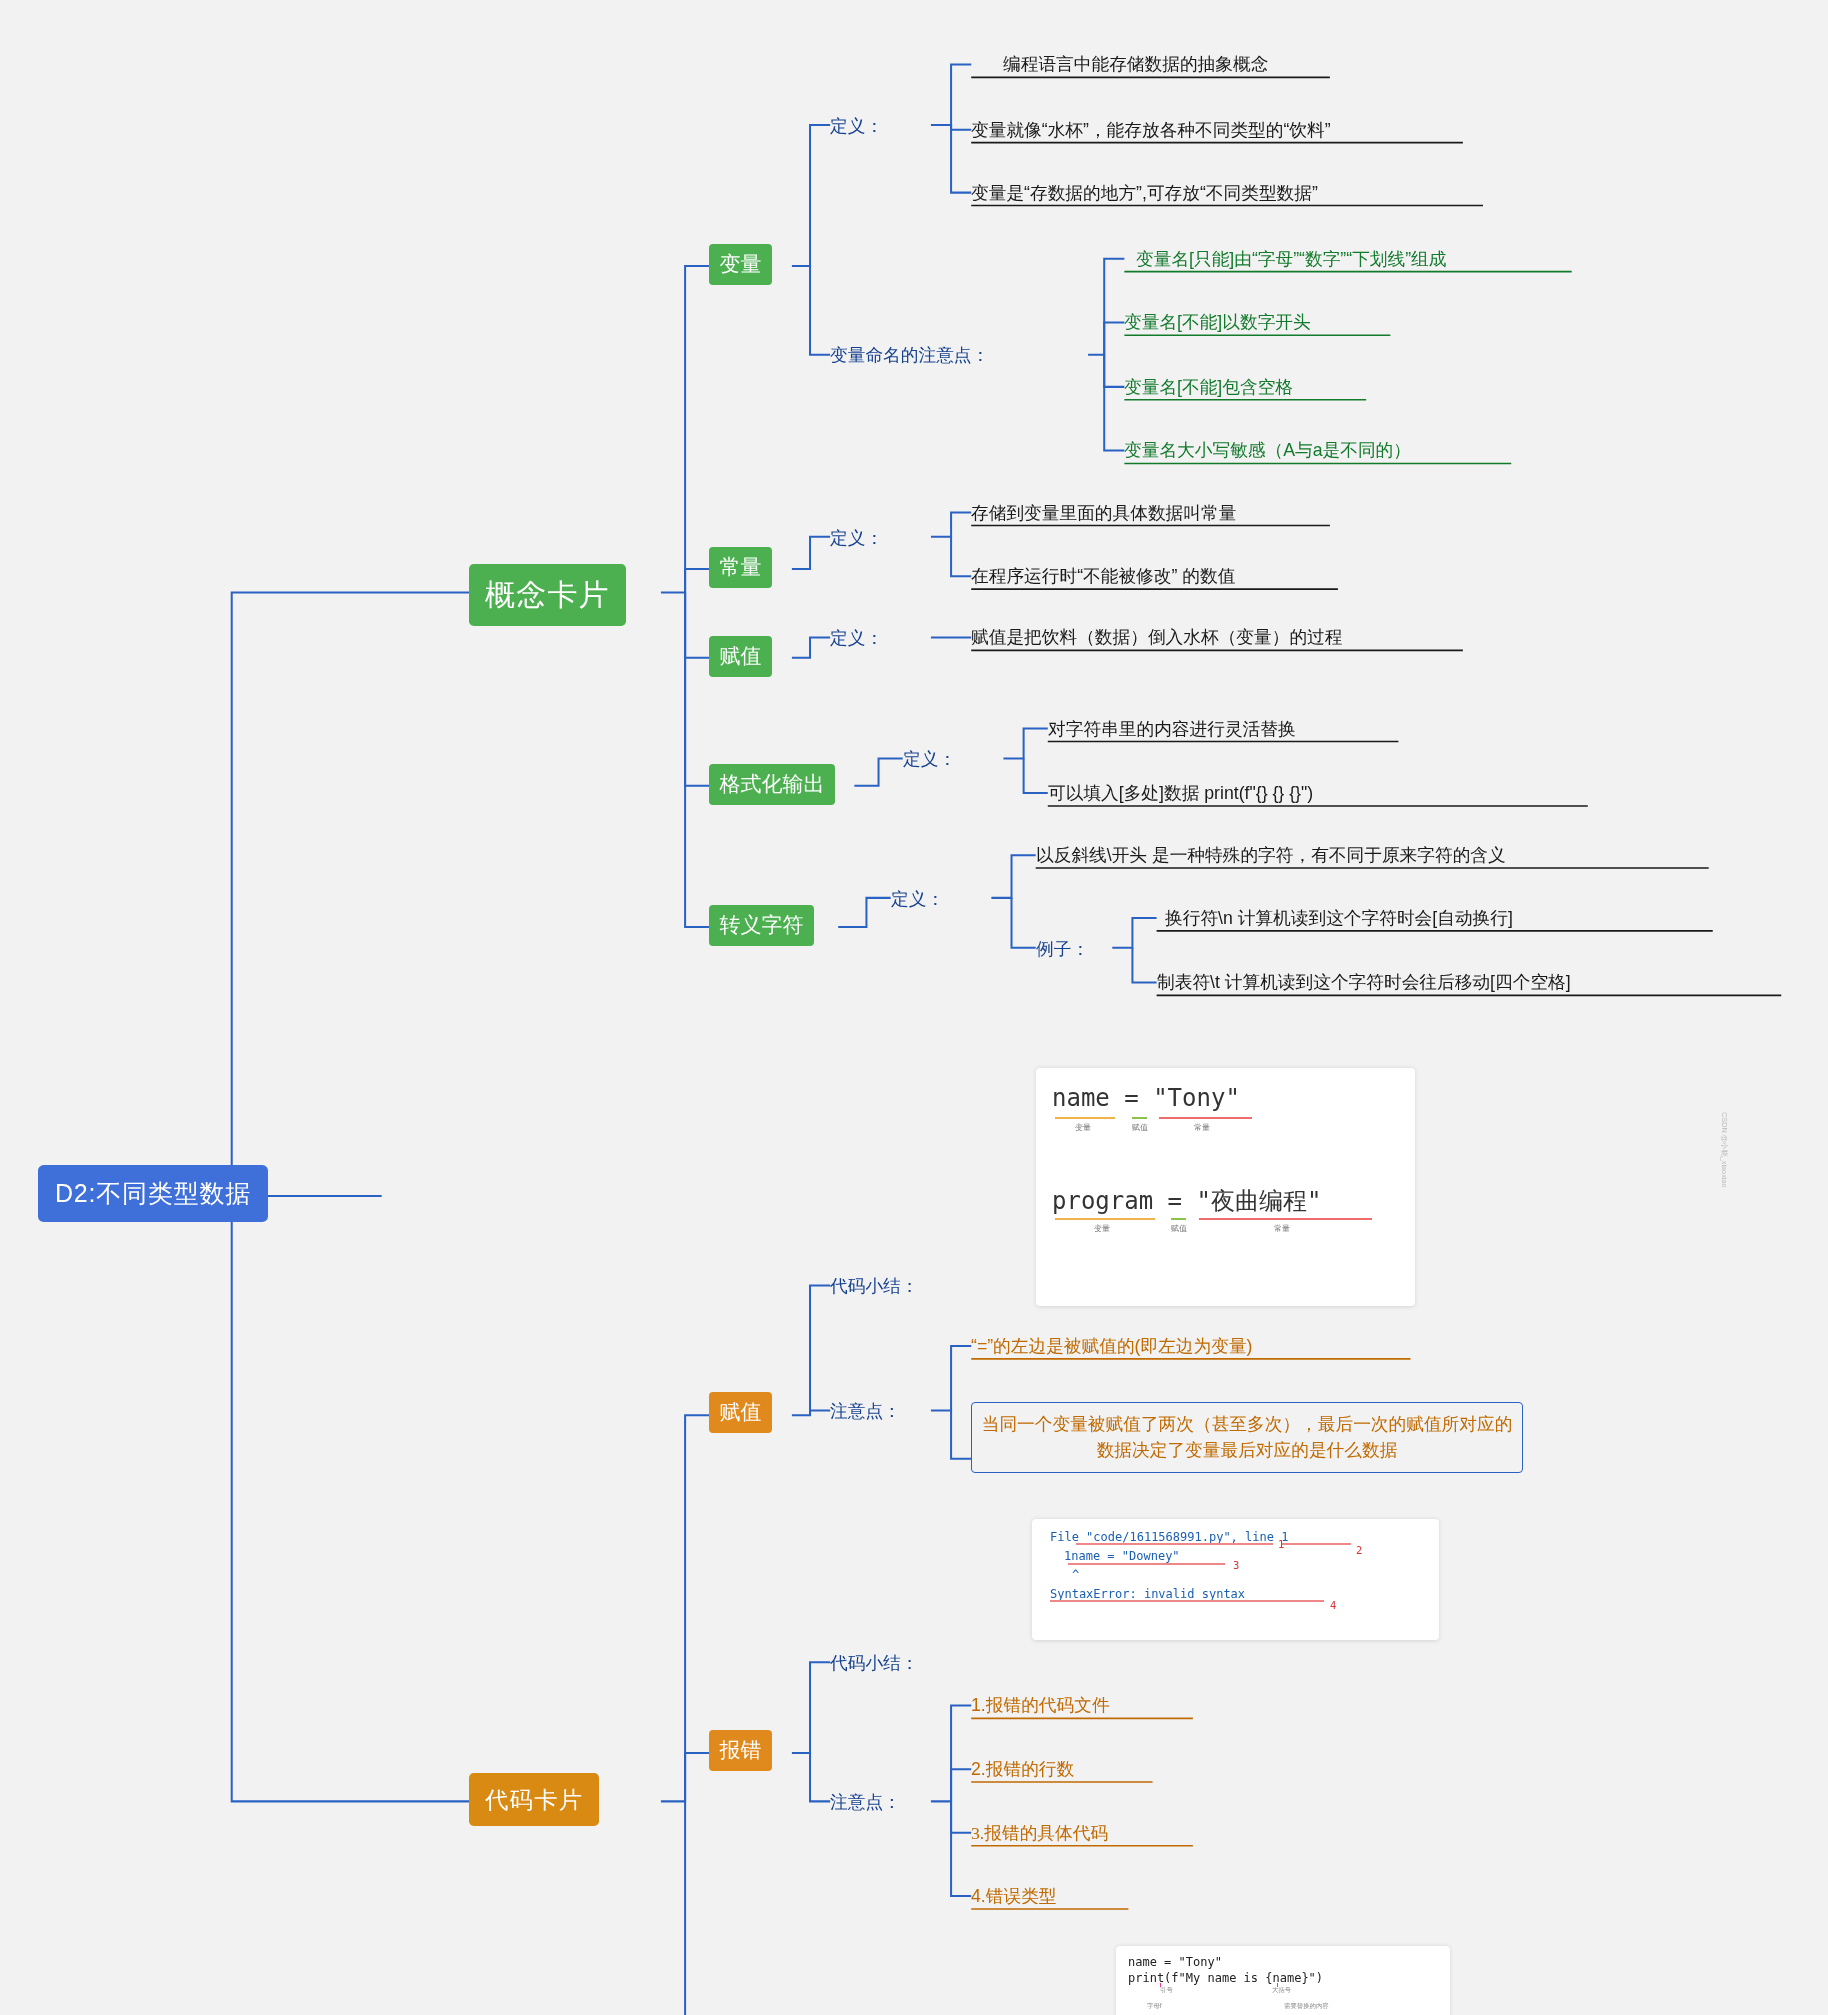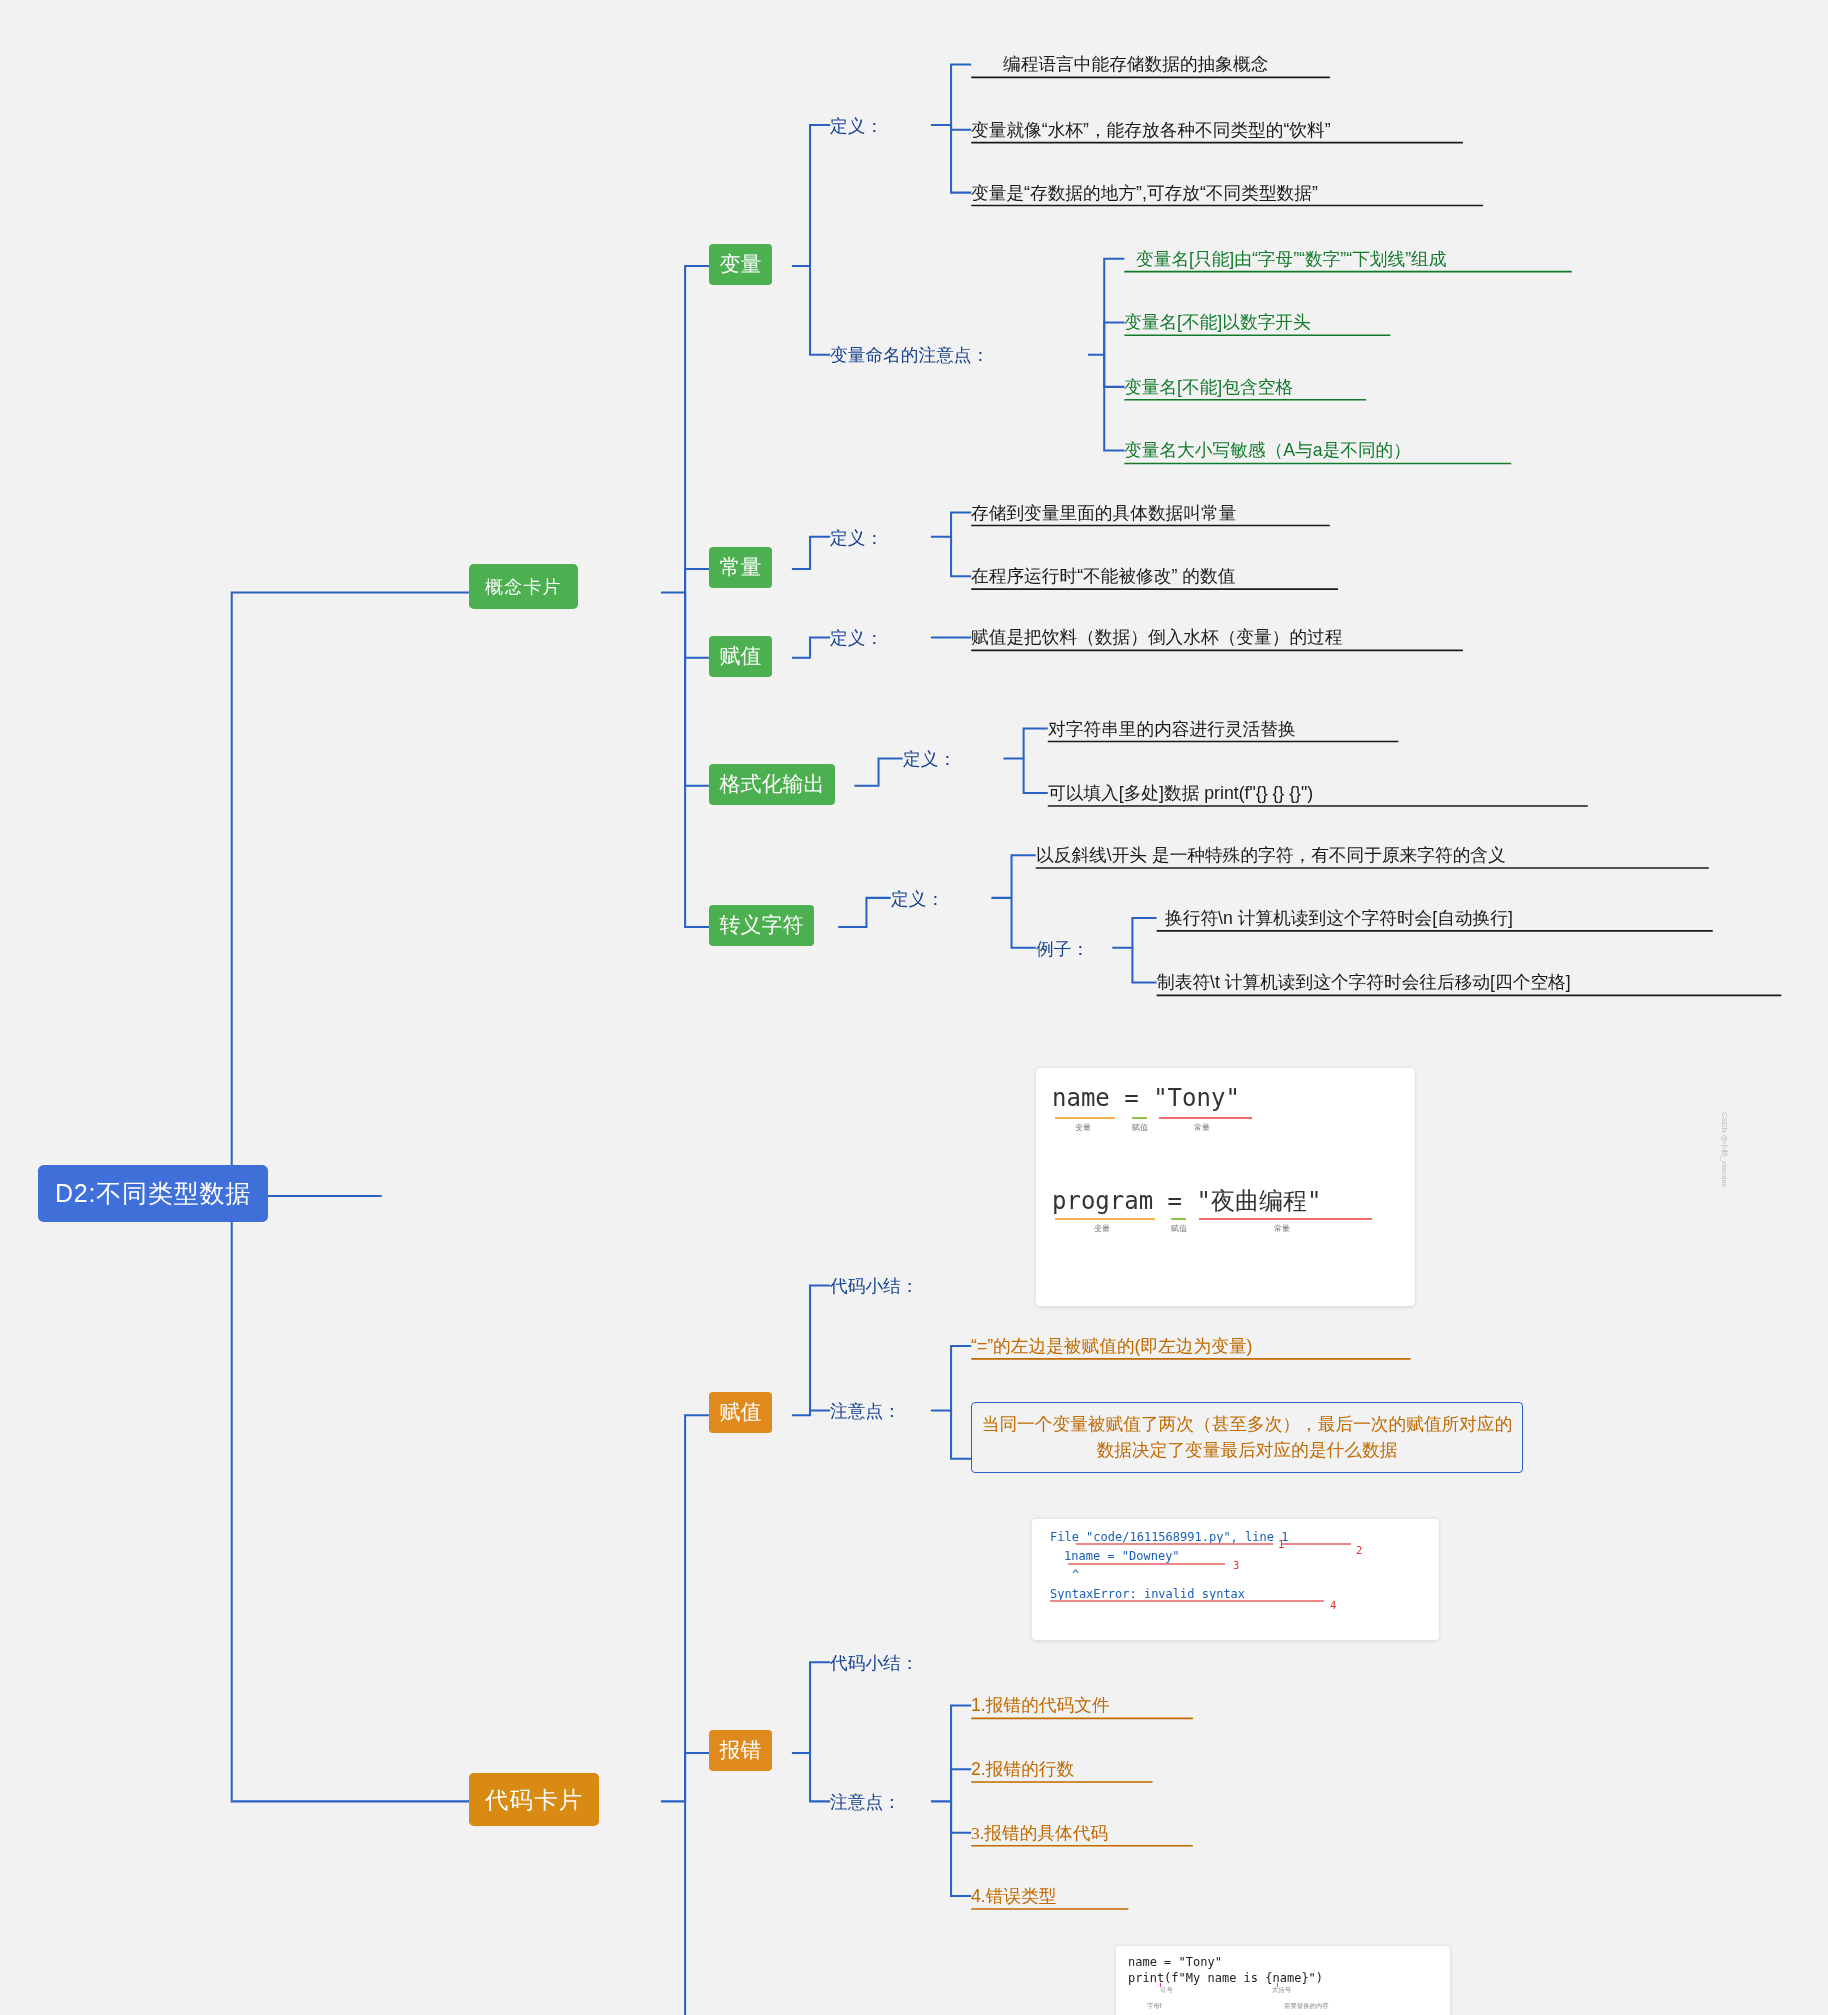--- a/index.html
+++ b/index.html
@@ -2,21 +2,21 @@
 <html style="font-size:6.4px"><head>
 <meta charset="utf-8">
 <style>
   html,body{margin:0;padding:0;background:#f2f2f2;}
   body{font-family:"Liberation Sans","DejaVu Sans",sans-serif;}
   #root{position:relative;width:1828px;height:2397px;background:#f2f2f2;overflow:hidden;}
   svg.links{position:absolute;left:0;top:0;width:1828px;height:2397px;pointer-events:none;}
   .node{position:absolute;box-sizing:border-box;}
   .rootnode{background:#3f6fd8;color:#fff;border-radius:5.6px;font-size:25px;padding:12px 17px;letter-spacing:0.8px;}
   .green-box{background:#4caf50;color:#fff;border-radius:4px;font-size:21px;padding:6.4px 10.5px;text-align:center;}
-  .green-big{background:#4caf50;color:#fff;border-radius:4.8px;font-size:18px;padding:10.5px 16px;text-align:center;letter-spacing:1.2px;}
+  .green-big{background:#4caf50;color:#fff;border-radius:4.8px;font-size:30px;padding:10.5px 16px;text-align:center;letter-spacing:1.2px;}
   .orange-big{background:#d98a12;color:#fff;border-radius:4.8px;font-size:23.4px;padding:10.5px 16px;text-align:center;letter-spacing:1.2px;}
   .orange-box{background:#e08a1e;color:#fff;border-radius:4px;font-size:21px;padding:6.4px 10.5px;text-align:center;}
   .plain{font-size:17.7px;color:#1a1a1a;white-space:nowrap;}
   .plain-blue{font-size:17.7px;color:#16418f;white-space:nowrap;}
   .plain-green{font-size:17.7px;color:#117a2b;white-space:nowrap;}
   .plain-orange{font-size:17.7px;color:#c06a00;white-space:nowrap;}
   .multi{font-size:17.7px;color:#c06a00;line-height:1.45;text-align:center;white-space:normal;}
   .card{background:#fff;border-radius:4px;box-shadow:0 0.8px 4px rgba(0,0,0,.12);box-sizing:border-box;}
   .mono{font-family:"DejaVu Sans Mono","Liberation Mono",monospace;}
   .wm{position:absolute;color:#bdbdbd;font-size:7.3px;}

